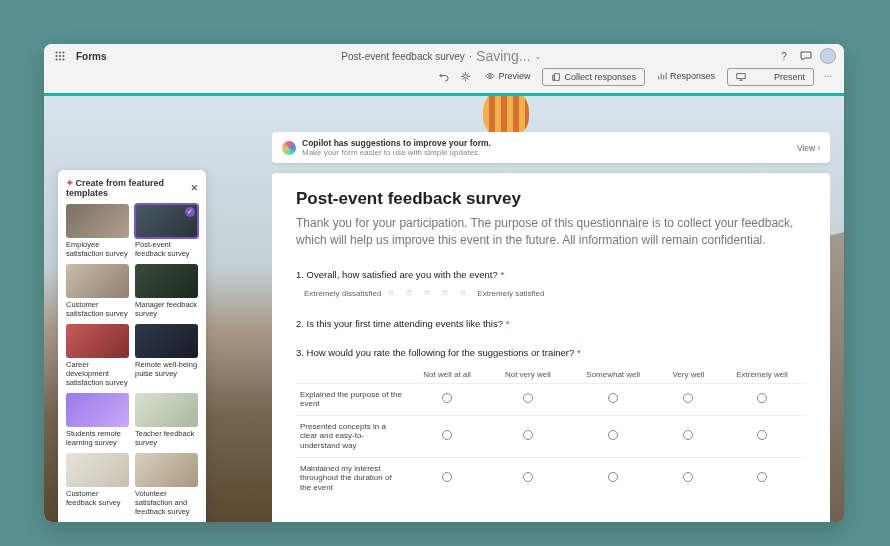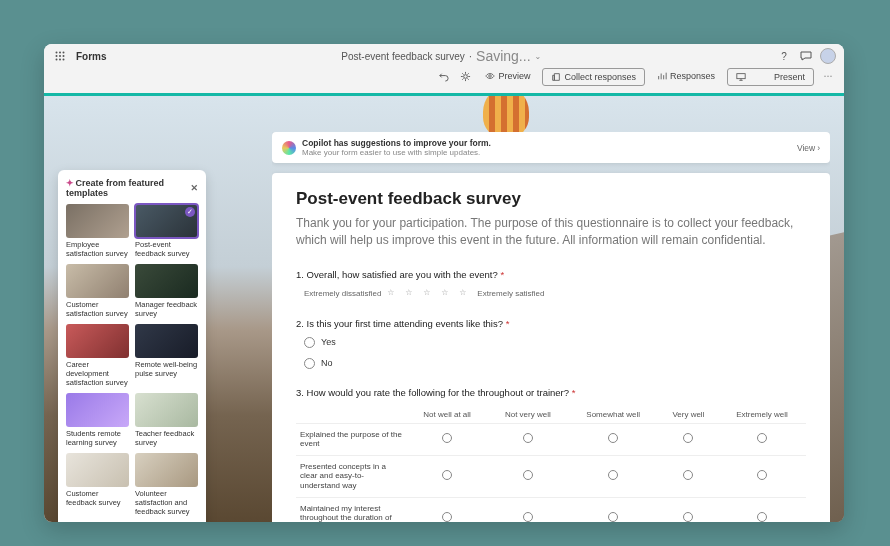--- a/index.html
+++ b/index.html
@@ -226,34 +226,24 @@
             <span class="star">☆</span>
             <span class="star">☆</span>
             <span class="star">☆</span>
             <span class="star">☆</span>
             <span>Extremely satisfied</span>
           </div>
         </div>
 
         <div class="q">
           <div class="q-title"><span>2.</span> <span>Is this your first time attending events like this?</span> <span class="req">*</span></div>
-          <div class="opts" id="q2opts">
-              <div class="opt">
-                <span class="radio"></span>
-                <span>Yes</span>
-              </div>
-              <div class="opt">
-                <span class="radio"></span>
-                <span>No</span>
-              </div>
-            </div>
         </div>
 
         <div class="q">
-          <div class="q-title"><span>3.</span> <span>How would you rate the following for the throughout or trainer?</span> <span class="req">*</span></div>
+          <div class="q-title"><span>3.</span> <span>How would you rate the following for the suggestions or trainer?</span> <span class="req">*</span></div>
           <table class="likert">
             <thead>
                 <tr id="likerthead">
                   <th></th>
                   <th>Not well at all</th>
                   <th>Not very well</th>
                   <th>Somewhat well</th>
                   <th>Very well</th>
                   <th>Extremely well</th>
                 </tr>

